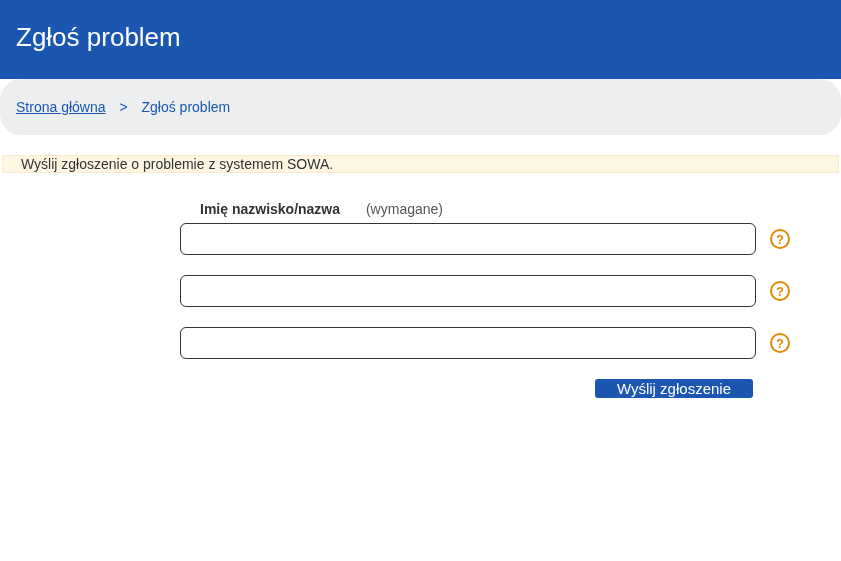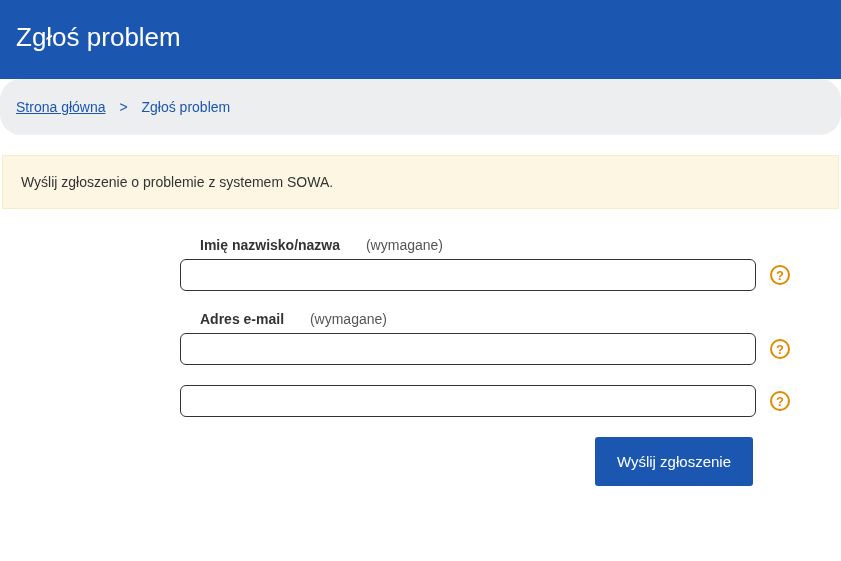--- a/index.html
+++ b/index.html
@@ -3,32 +3,32 @@
   <meta charset="utf-8">
   <style>
     * { box-sizing: border-box; margin: 0; padding: 0; }
     body { font-family: Arial, Helvetica, sans-serif; background: #fff; width: 841px; }
     .header { background: #1b57b1; color: #fff; padding: 22px 16px 26px; }
     .header h1 { font-size: 26px; font-weight: 400; }
     .breadcrumb { background: #eceeef; padding: 20px 16px; font-size: 14px; border-radius: 21px; }
     .breadcrumb a, .breadcrumb span { color: #1b57b1; }
     .breadcrumb .sep { margin: 0 10px; color: #1b57b1; }
     .main { padding: 0 2px; }
-    .alert { background: #fcf6e3; border: 1px solid #f7edc7; color: #333; font-size: 14px; padding: 18px 18px; margin: 20px 0 28px; }
+    .alert { background: #fcf6e3; border: 1px solid #f7edc7; color: #333; font-size: 14px; padding: 0 18px; margin: 20px 0 28px; }
     .form-area { padding: 0 0 20px 178px; }
     .field { margin-bottom: 20px; }
     .label { font-size: 14px; color: #333; margin-bottom: 6px; }
     .label strong { font-weight: bold; margin-left: 20px; }
     .label .req { font-weight: normal; color: #555; margin-left: 22px; }
     .row { display: flex; align-items: center; }
     .input { width: 576px; height: 32px; border: 1px solid #333; border-radius: 6px; padding: 4px 8px; font-size: 14px; }
     .help { width: 20px; height: 20px; border: 2px solid #e08a00; border-radius: 50%; color: #e08a00; font-weight: bold; font-size: 13px; display: flex; align-items: center; justify-content: center; margin-left: 14px; cursor: pointer; }
     .phone-ellipsis { color: #c9302c; font-weight: bold; margin-left: 12px; margin-top: 6px; }
     .submit-row { margin-top: 18px; padding-right: 86px; text-align: right; }
-    .submit-btn { background: #1b57b1; color: #fff; border: none; border-radius: 3px; padding: 16px 22px; font-size: 15px; cursor: pointer; }
+    .submit-btn { background: #1b57b1; color: #fff; border: none; border-radius: 3px; padding: 1px 22px; font-size: 15px; cursor: pointer; }
   </style>
 </head>
 <body>
 
 <div class="header">
   <h1>Zgłoś problem</h1>
 </div>
 
 <div class="breadcrumb">
   <a href="#">Strona główna</a>
@@ -45,23 +45,20 @@
       <div class="label">
         <strong>Imię nazwisko/nazwa</strong><span class="req"> (wymagane)</span>
       </div>
       <div class="row">
         <input class="input" type="text" value="" style="">
         <div class="help">?</div>
       </div>
     </div>
 
     <div class="field">
-      <div class="label">
-        <strong>Adres e-mail</strong><span class="req"> (wymagane)</span>
-      </div>
       <div class="row">
         <input class="input" type="text" value="" style="">
         <div class="help">?</div>
       </div>
     </div>
 
     <div class="field">
       <div class="row">
         <input class="input" type="text" value="" style="">
         <div class="help">?</div>

